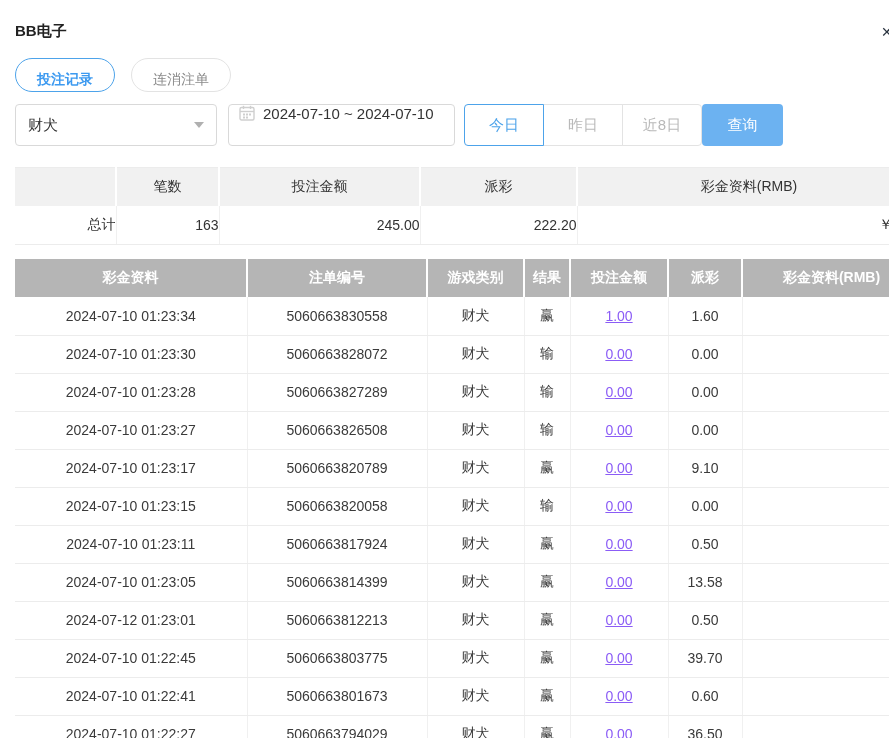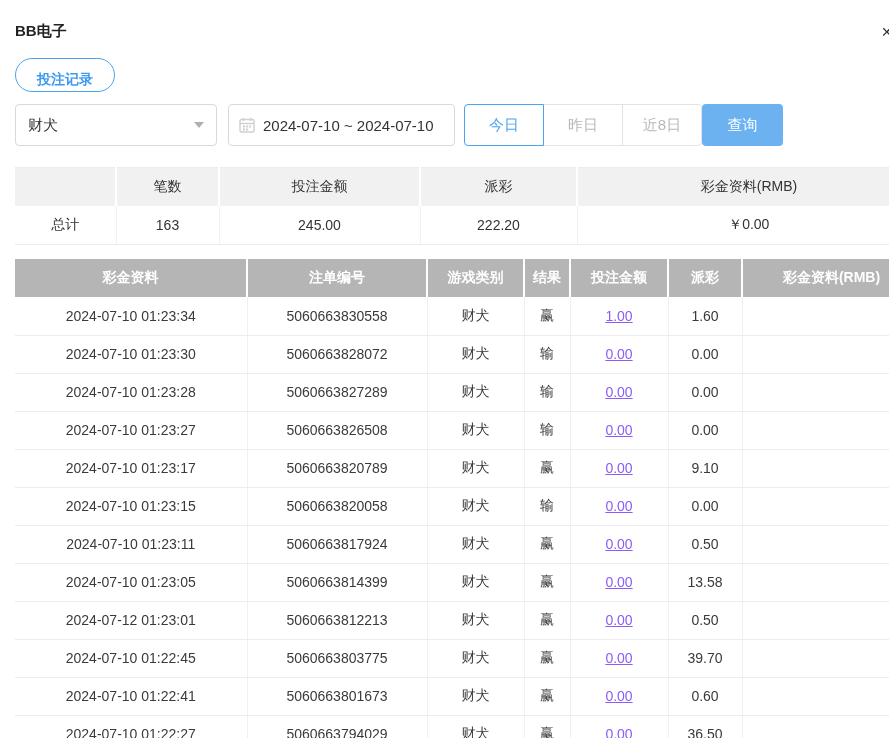--- a/index.html
+++ b/index.html
@@ -17,39 +17,39 @@
          font-family: inherit; }
   .tab.active { border-color: #4da3ea; color: #3d9af0; font-weight: bold; }
 
   .filters { display: flex; align-items: center; margin-bottom: 21px; }
   .select { width: 202px; height: 42px; border: 1px solid #d9d9d9; border-radius: 4px;
             display: flex; align-items: center; padding: 0 12px; font-size: 15px; cursor: pointer;
             justify-content: space-between; background: #fff; }
   .caret { width: 0; height: 0; border-left: 5px solid transparent; border-right: 5px solid transparent;
            border-top: 6px solid #b0b0b0; }
   .datebox { margin-left: 11px; width: 227px; height: 42px; border: 1px solid #d9d9d9; border-radius: 4px;
-             display: flex; align-items: center; padding: 0 10px; font-size: 15px; background: #fff; cursor: text; }
+             display: flex; align-items: flex-start; padding: 0 10px; font-size: 15px; background: #fff; cursor: text; }
   .datebox .cal { margin-right: 8px; flex: 0 0 auto; }
   .btn-group { display: flex; margin-left: 9px; }
   .qbtn { height: 42px; width: 80px; background: #fff; border: 1px solid #e3e3e3; color: #b9b9b9;
           font-size: 15px; cursor: pointer; margin-left: -1px; font-family: Liberation Sans, sans-serif; position: relative; }
   .btn-group .qbtn:first-child { border-radius: 4px 0 0 4px; margin-left: 0; }
   .btn-group .qbtn:last-child { border-radius: 0 4px 4px 0; }
   .qbtn.active { border-color: #4da3ea; color: #4da3ea; z-index: 2; }
   .search-btn { height: 42px; width: 81px; background: #6cb2f1; border: none;
                 border-radius: 4px; color: #fff; font-size: 15px; cursor: pointer; font-family: inherit; }
 
   table { border-collapse: collapse; table-layout: fixed; width: 905px; font-size: 14px; }
   td, th { overflow: hidden; white-space: nowrap; }
 
   .summary { margin-bottom: 14px; }
   .summary th { background: #f1f1f1; height: 38px; font-weight: normal; color: #333;
                 border-right: 2px solid #fff; border-top: 1px solid #ececec; }
   .summary th:last-child { border-right: none; }
-  .summary td { height: 39px; text-align: center; border-right: 1px solid #f0f0f0;
+  .summary td { height: 39px; text-align: right; border-right: 1px solid #f0f0f0;
                 border-bottom: 1px solid #ececec; }
   .summary td:last-child { border-right: none; }
 
   .bets thead th { background: #b5b5b5; color: #fff; font-weight: bold; height: 38px;
                    border-right: 2px solid #fff; }
   .bets thead th:last-child { border-right: none; }
   .bets tbody td { height: 38px; text-align: center; color: #3a3a3a;
                    border-bottom: 1px solid #ececec; border-right: 1px solid #f0f0f0; }
   .bets tbody td:last-child { border-right: none; }
   .link { color: #8b5cf6; text-decoration: underline; cursor: pointer; }
@@ -57,20 +57,21 @@
 </head>
 <body>
 
 <div class="page">
 
   <div class="page-title">BB电子</div>
   <span class="close-x">✕</span>
 
   <div class="tabs">
     <button class="tab active">投注记录</button>
+    <button class="tab">连消注单</button>
   </div>
 
   <div class="filters">
     <div class="select">
       <span>财犬</span>
       <span class="caret"></span>
     </div>
 
     <div class="datebox">
       <svg class="cal" width="16" height="16" viewBox="0 0 16 16">

